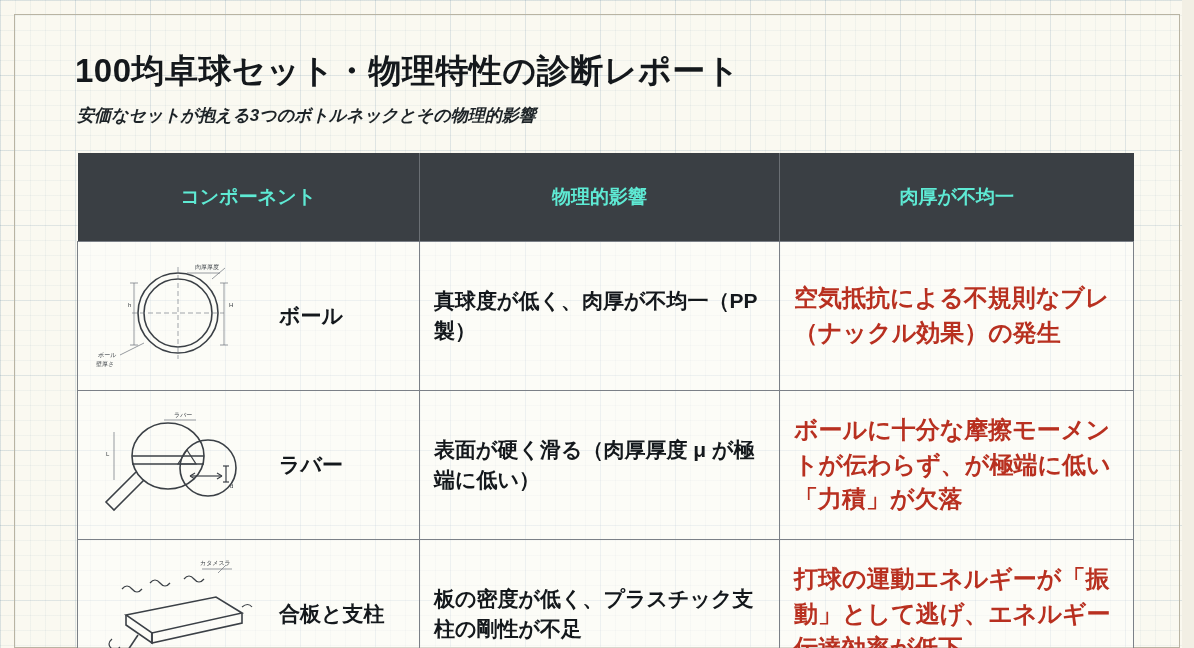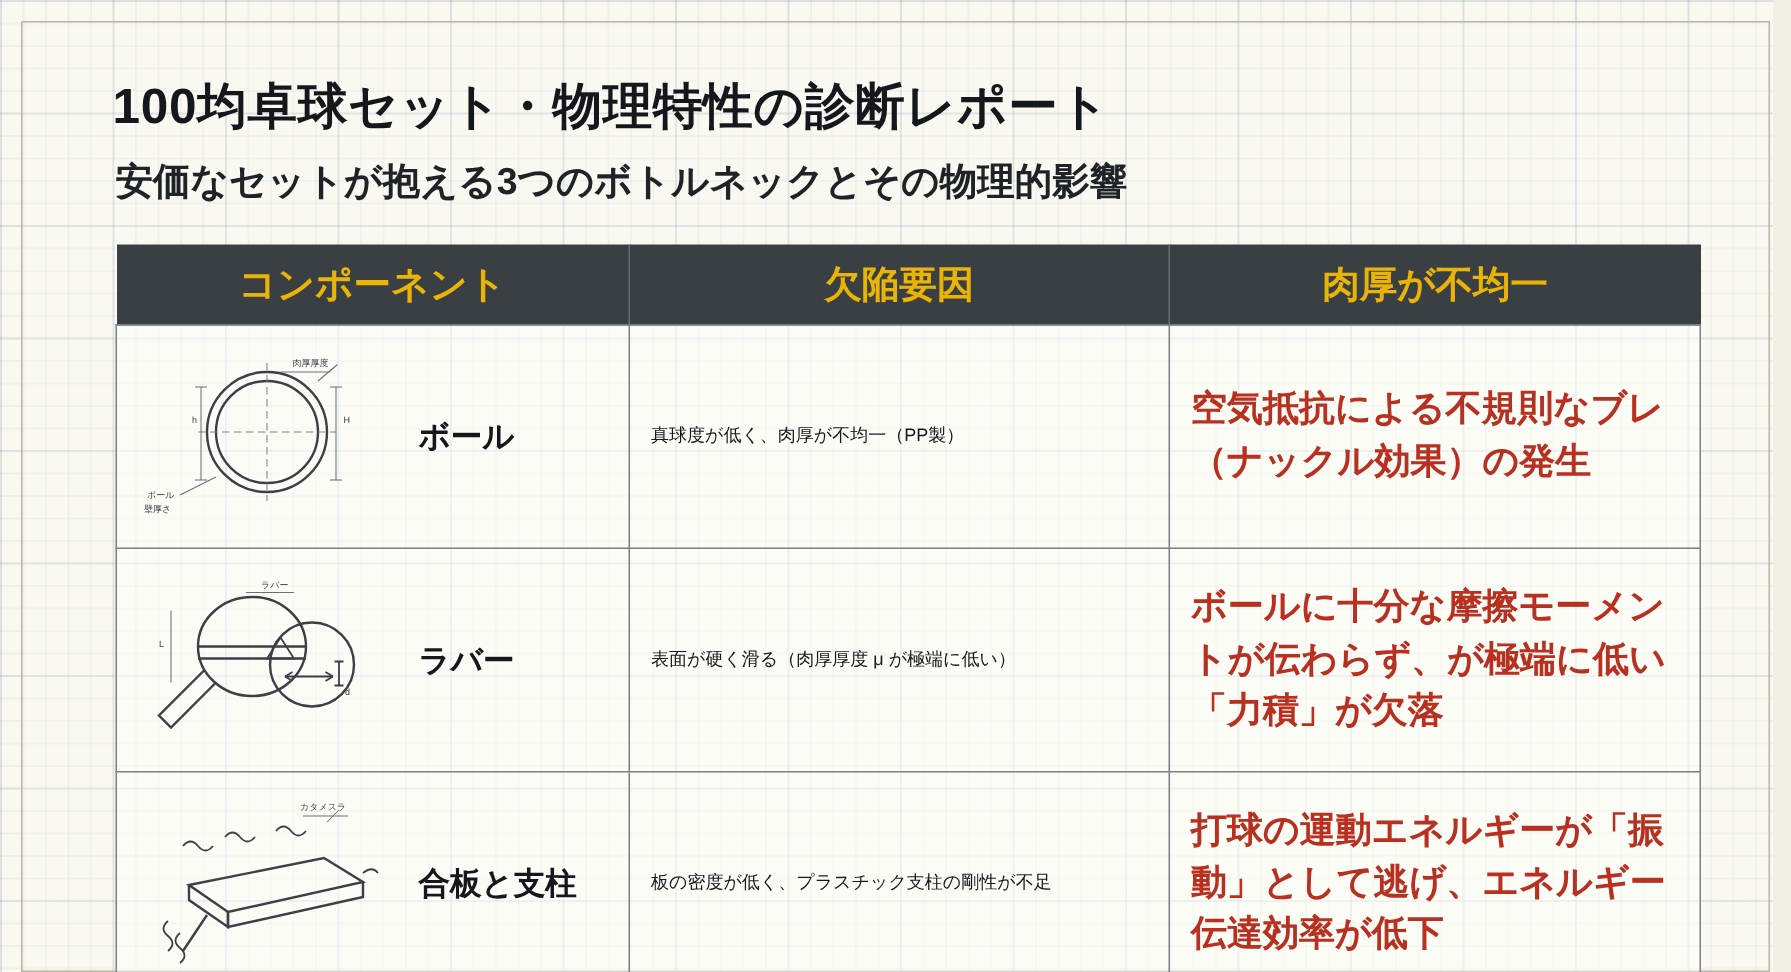--- a/index.html
+++ b/index.html
@@ -43,39 +43,40 @@
 
   .title {
     font-size: 33px;
     font-weight: bold;
     color: #14181c;
     letter-spacing: 0.5px;
     margin: 8px 0 0 16px;
     white-space: nowrap;
   }
   .subtitle {
-    font-size: 25px;
+    font-size: 17px;
     font-weight: bold;
     color: #1d2327;
     margin: 10px 0 0 18px;
+    font-style: italic;
   }
 
   table.report {
     margin: 26px 0 0 18px;
     width: 1056px;
     border-collapse: collapse;
     table-layout: fixed;
     background: rgba(255,255,255,0.45);
   }
   table.report th {
     background: #3a3f44;
-    color: #eab308;
-    font-size: 25px;
-    font-weight: bold;
-    padding: 10px 4px;
+    color: #5eead4;
+    font-size: 19px;
+    font-weight: bold;
+    padding: 31px 4px;
     border-right: 1px solid #6a6f74;
     text-align: center;
   }
   table.report th:last-child { border-right: none; }
 
   table.report td {
     border: 1px solid #7b8087;
     vertical-align: middle;
     padding: 10px 14px;
     box-sizing: border-box;
@@ -100,22 +101,22 @@
     justify-content: center;
   }
   .comp-label {
     font-size: 21px;
     font-weight: bold;
     color: #14181c;
     white-space: nowrap;
   }
 
   .cause-text {
-    font-size: 12px;
-    font-weight: normal;
+    font-size: 21px;
+    font-weight: bold;
     color: #14181c;
     line-height: 1.45;
   }
   .effect-text {
     font-size: 24px;
     font-weight: bold;
     color: #b83020;
     line-height: 1.45;
   }
 
@@ -138,21 +139,21 @@
 
     <table class="report">
       <colgroup>
         <col class="col-comp">
         <col class="col-cause">
         <col class="col-effect">
       </colgroup>
       <thead>
         <tr>
           <th>コンポーネント</th>
-          <th>欠陥要因</th>
+          <th>物理的影響</th>
           <th>肉厚が不均一</th>
         </tr>
       </thead>
       <tbody>
 
         <tr>
           <td>
             <div class="comp-cell">
               <div class="comp-figure">
                 <svg width="168" height="118" viewBox="0 0 168 118" aria-hidden="true">

